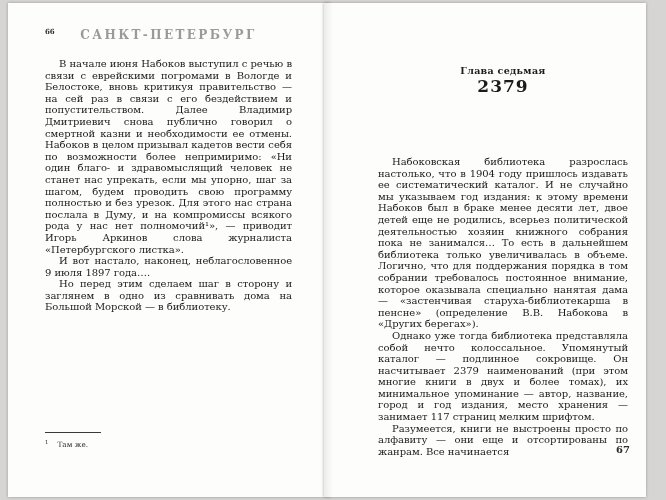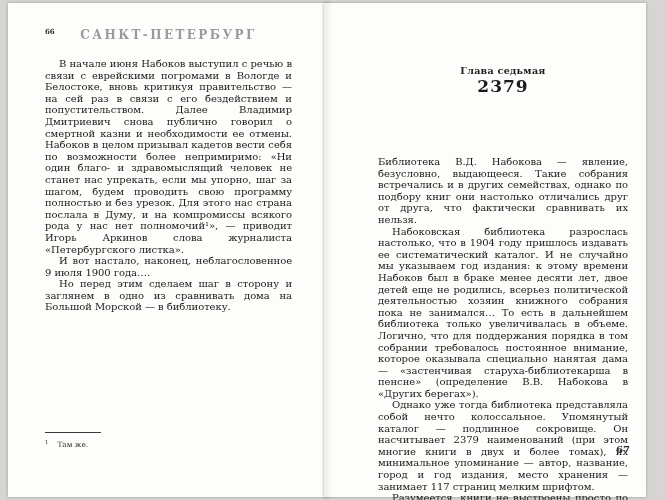--- a/index.html
+++ b/index.html
@@ -113,40 +113,39 @@
 
   <div class="page left">
 
     <div class="running-head">
       <span class="folio">66</span>
       <span class="head-title">САНКТ-ПЕТЕРБУРГ</span>
     </div>
 
     <div class="bodytext">
       <p class="indent">В начале июня Набоков выступил с речью в связи с еврейскими погромами в Вологде и Белостоке, вновь критикуя правительство — на сей раз в связи с его бездействием и попустительством. Далее Владимир Дмитриевич снова публично говорил о смертной казни и необходимости ее отмены. Набоков в целом призывал кадетов вести себя по возможности более непримиримо: «Ни один благо- и здравомыслящий человек не станет нас упрекать, если мы упорно, шаг за шагом, будем проводить свою программу полностью и без урезок. Для этого нас страна послала в Думу, и на компромиссы всякого рода у нас нет полномочий¹», — приводит Игорь Аркинов слова журналиста «Петербургского листка».</p>
-      <p class="indent">И вот настало, наконец, неблагословенное 9 июля 1900 года….</p>
+      <p class="indent">И вот настало, наконец, неблагословенное 9 июля 1897 года….</p>
       <p class="indent">Но перед этим сделаем шаг в сторону и заглянем в одно из сравнивать дома на Большой Морской — в библиотеку.</p>
     </div>
 
     <div class="footnote">
       <div class="footnote-rule"></div>
       <p class="footnote-line"><sup>1</sup><span>Там же.</span></p>
     </div>
 
   </div>
 
   <div class="page right">
 
     <div class="chapter-head">
       <div class="chapter-label">Глава седьмая</div>
       <div class="chapter-number">2379</div>
     </div>
 
     <div class="bodytext">
-      <p>Библиотека В.Д. Набокова — явление, безусловно, выдающееся. Такие собрания встречались и в других семействах, однако по подбору книг они настолько отличались друг от друга, что фактически сравнивать их нельзя.</p>
       <p class="indent">Набоковская библиотека разрослась настолько, что в 1904 году пришлось издавать ее систематический каталог. И не случайно мы указываем год издания: к этому времени Набоков был в браке менее десяти лет, двое детей еще не родились, всерьез политической деятельностью хозяин книжного собрания пока не занимался… То есть в дальнейшем библиотека только увеличивалась в объеме. Логично, что для поддержания порядка в том собрании требовалось постоянное внимание, которое оказывала специально нанятая дама — «застенчивая старуха-библиотекарша в пенсне» (определение В.В. Набокова в «Других берегах»).</p>
       <p class="indent">Однако уже тогда библиотека представляла собой нечто колоссальное. Упомянутый каталог — подлинное сокровище. Он насчитывает 2379 наименований (при этом многие книги в двух и более томах), их минимальное упоминание — автор, название, город и год издания, место хранения — занимает 117 страниц мелким шрифтом.</p>
       <p class="indent">Разумеется, книги не выстроены просто по алфавиту — они еще и отсортированы по жанрам. Все начинается</p>
     </div>
 
     <span class="page-folio-right">67</span>
 
   </div>
 
 </div>

